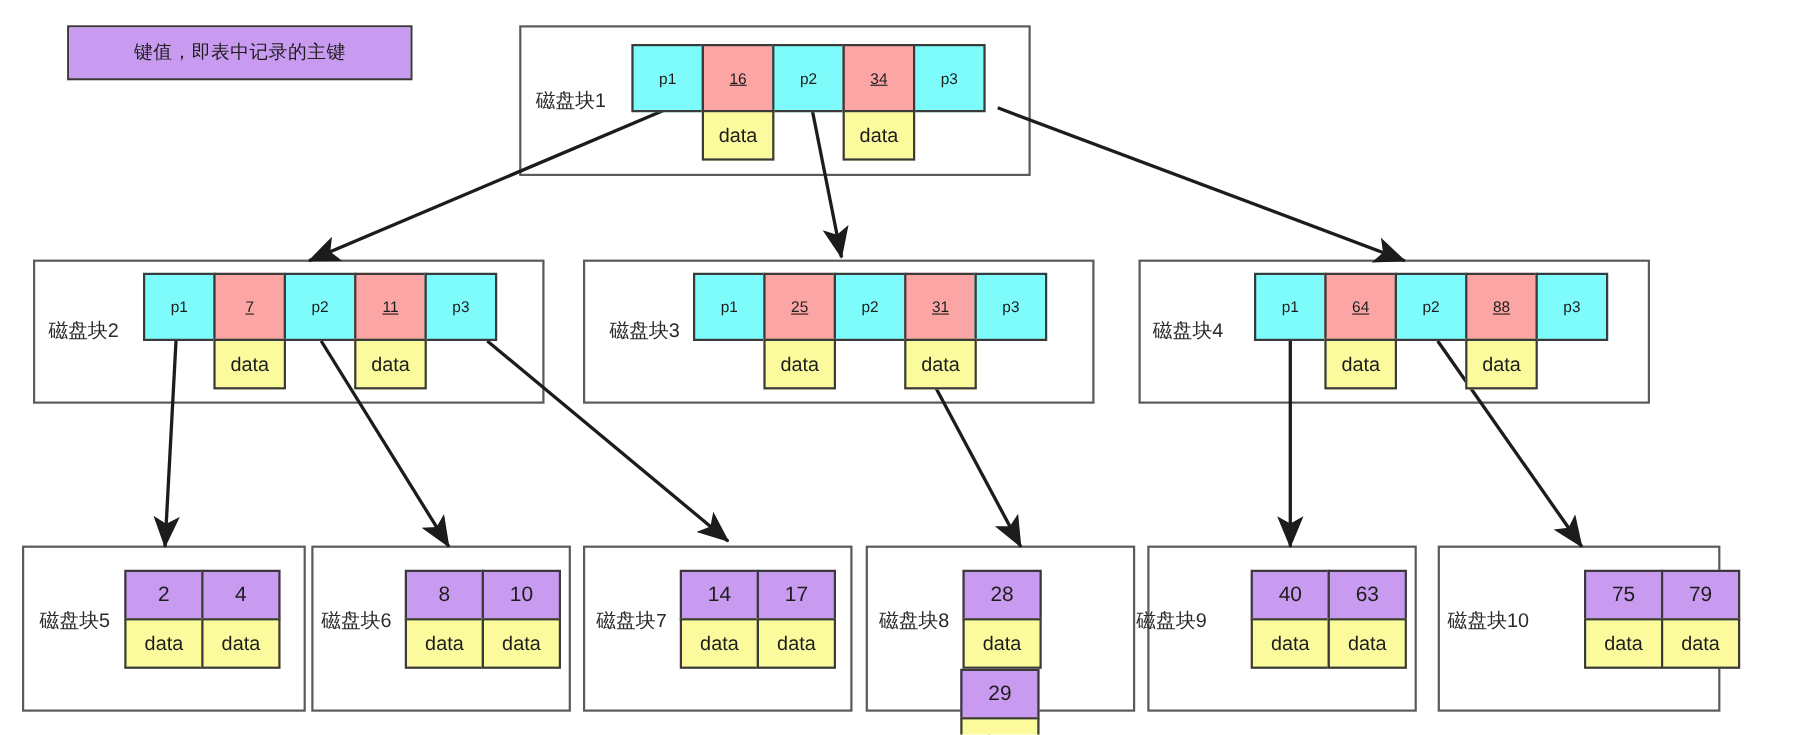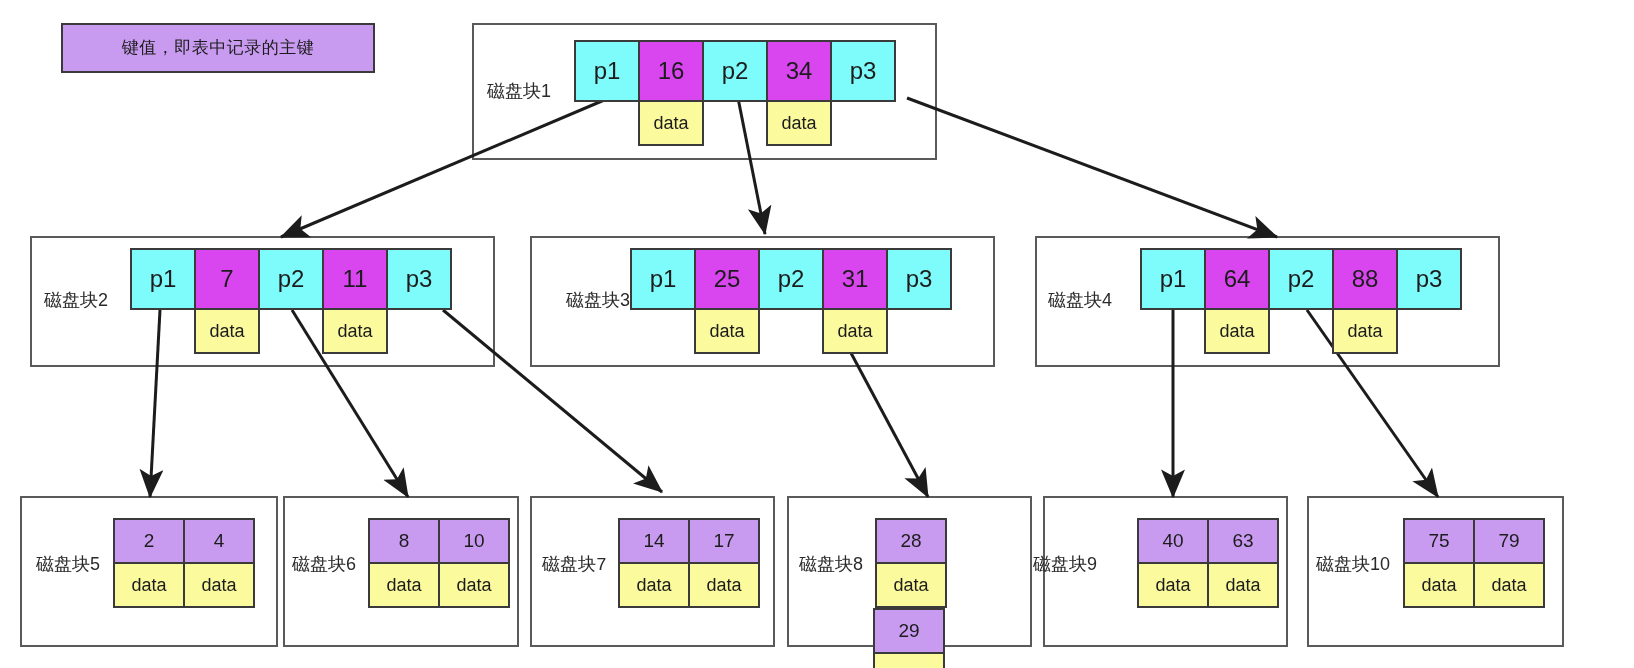--- a/index.html
+++ b/index.html
@@ -75,26 +75,26 @@
   }
   .cell {
     width: 66px;
     height: 62px;
     box-sizing: border-box;
     border: 2px solid #3a3a3a;
     margin-left: -2px;
     display: flex;
     align-items: center;
     justify-content: center;
-    font-size: 24px;
+    font-size: 14px;
     color: #1c1c1c;
   }
   .cell:first-child { margin-left: 0; }
   .cell.ptr { background: #7efbfb; }
-  .cell.key { background: #d946ef; }
+  .cell.key { background: #fca5a5; text-decoration: underline; }
 
   
   .datarow {
     position: absolute;
     z-index: 4;
   }
   .databox {
     position: absolute;
     width: 66px;
     height: 46px;
@@ -195,21 +195,21 @@
     <div class="cell ptr">p2</div>
     <div class="cell key">11</div>
     <div class="cell ptr">p3</div>
   </div>
   <div class="datarow" style="left:130px; top:308px;">
     <div class="databox" style="left:64px;  top:0;">data</div>
     <div class="databox" style="left:192px; top:0;">data</div>
   </div>
 
   <div class="block" style="left:530px; top:236px; width:465px; height:131px;"></div>
-  <div class="block-label" style="left:566px; top:288px;">磁盘块3</div>
+  <div class="block-label" style="left:554px; top:288px;">磁盘块3</div>
   <div class="cells" style="left:630px; top:248px;">
     <div class="cell ptr">p1</div>
     <div class="cell key">25</div>
     <div class="cell ptr">p2</div>
     <div class="cell key">31</div>
     <div class="cell ptr">p3</div>
   </div>
   <div class="datarow" style="left:630px; top:308px;">
     <div class="databox" style="left:64px;  top:0;">data</div>
     <div class="databox" style="left:192px; top:0;">data</div>
@@ -289,21 +289,21 @@
       <div class="leafdata">data</div>
     </div>
     <div class="leafcol">
       <div class="leafkey">63</div>
       <div class="leafdata">data</div>
     </div>
   </div>
 
   <div class="block" style="left:1307px; top:496px; width:257px; height:151px;"></div>
   <div class="block-label" style="left:1316px; top:552px;">磁盘块10</div>
-  <div class="leafgrid" style="left:1403px; top:518px;border-radius:17px;">
+  <div class="leafgrid" style="left:1440px; top:518px;border-radius:17px;">
     <div class="leafcol">
       <div class="leafkey">75</div>
       <div class="leafdata">data</div>
     </div>
     <div class="leafcol">
       <div class="leafkey">79</div>
       <div class="leafdata">data</div>
     </div>
   </div>
 

